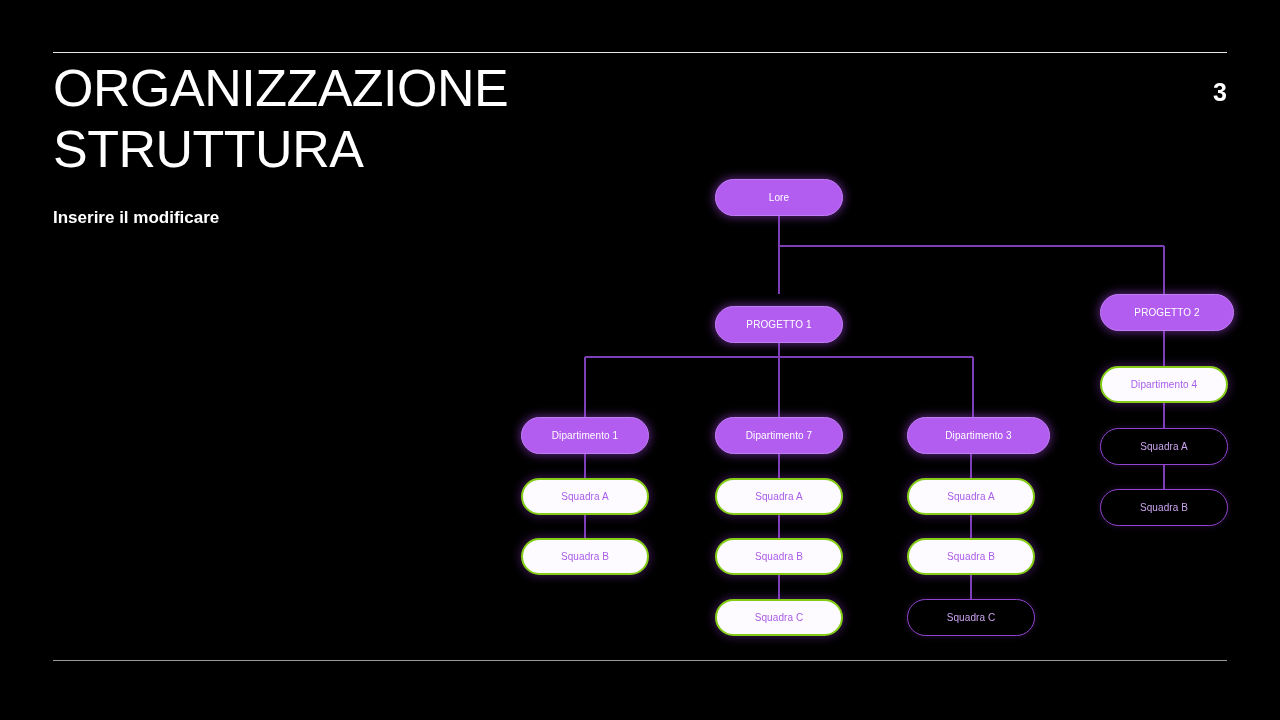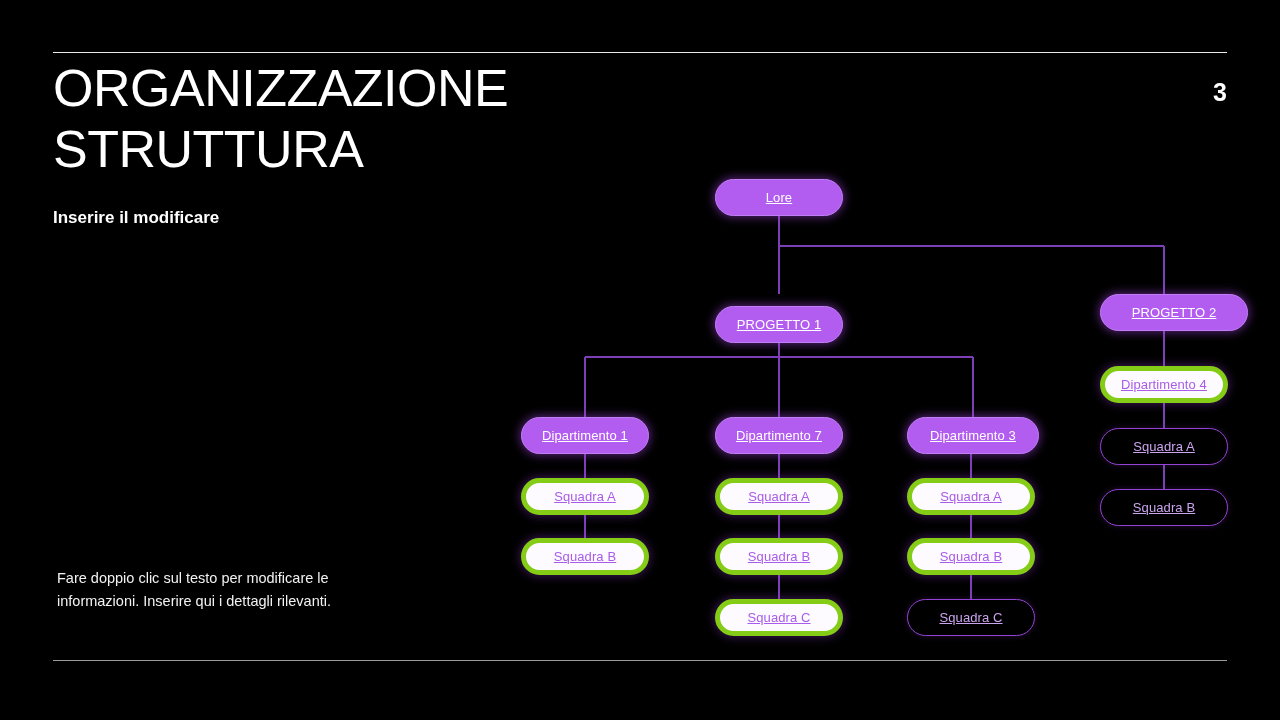--- a/index.html
+++ b/index.html
@@ -99,39 +99,38 @@
   }
 
   .node {
     position: absolute;
     box-sizing: border-box;
     height: 37px;
     border-radius: 19px;
     display: flex;
     align-items: center;
     justify-content: center;
-    font-size: 13px;
+    font-size: 10px;
     line-height: 1;
     white-space: nowrap;
     letter-spacing: 0.1px;
-    text-decoration: underline;
   }
 
   
   .node.filled {
     background: #b25cf0;
     border: 1px solid #c07ef5;
     color: #ffffff;
     box-shadow: 0 0 9px 2px rgba(170, 70, 235, 0.45);
   }
 
   
   .node.white {
     background: #fdfbff;
-    border: 5px solid #84cc16;
+    border: 2px solid #84cc16;
     color: #a95ce8;
     box-shadow: 0 0 8px 2px rgba(170, 70, 235, 0.30);
   }
 
   
   .node.outline {
     background: transparent;
     border: 1.4px solid #9344d4;
     color: #cba4ef;
     box-shadow: 0 0 6px 0px rgba(150, 60, 215, 0.25);
@@ -142,21 +141,20 @@
 
 <div class="slide">
 
   <div class="rule-top"></div>
   <div class="rule-bottom"></div>
 
   <div class="title">ORGANIZZAZIONE
 STRUTTURA</div>
   <div class="page-number">3</div>
   <div class="subtitle">Inserire il modificare</div>
-  <div class="body-text">Fare doppio clic sul testo per modificare le informazioni. Inserire qui i dettagli rilevanti.</div>
 
   <div class="chart">
 
     <svg class="connectors" width="1280" height="720" viewBox="0 0 1280 720">
       <g stroke="#7d3fb8" stroke-width="1.2" fill="none" shape-rendering="crispEdges">
 
         <line x1="779" y1="216" x2="779" y2="294"></line>
 
         <line x1="779" y1="246" x2="1164" y2="246"></line>
         <line x1="1164" y1="246" x2="1164" y2="294"></line>
@@ -182,31 +180,31 @@
         <line x1="1164" y1="465" x2="1164" y2="489"></line>
       </g>
     </svg>
 
     <div class="node filled" style="left:715px;  top:179px; width:128px;">
         <span>Lore</span>
       </div>
     <div class="node filled" style="left:715px;  top:306px; width:128px;">
         <span>PROGETTO 1</span>
       </div>
-    <div class="node filled" style="left:1100px; top:294px; width:148px;">
+    <div class="node filled" style="left:1100px; top:294px; width:134px;">
         <span>PROGETTO 2</span>
       </div>
 
     <div class="node filled" style="left:521px;  top:417px; width:128px;">
         <span>Dipartimento 1</span>
       </div>
     <div class="node filled" style="left:715px;  top:417px; width:128px;">
         <span>Dipartimento 7</span>
       </div>
-    <div class="node filled" style="left:907px;  top:417px; width:132px;">
+    <div class="node filled" style="left:907px;  top:417px; width:143px;">
         <span>Dipartimento 3</span>
       </div>
     <div class="node white" style="left:1100px; top:366px; width:128px;">
         <span>Dipartimento 4</span>
       </div>
 
     <div class="node white" style="left:521px;  top:478px; width:128px;">
         <span>Squadra A</span>
       </div>
     <div class="node white" style="left:521px;  top:538px; width:128px;">

